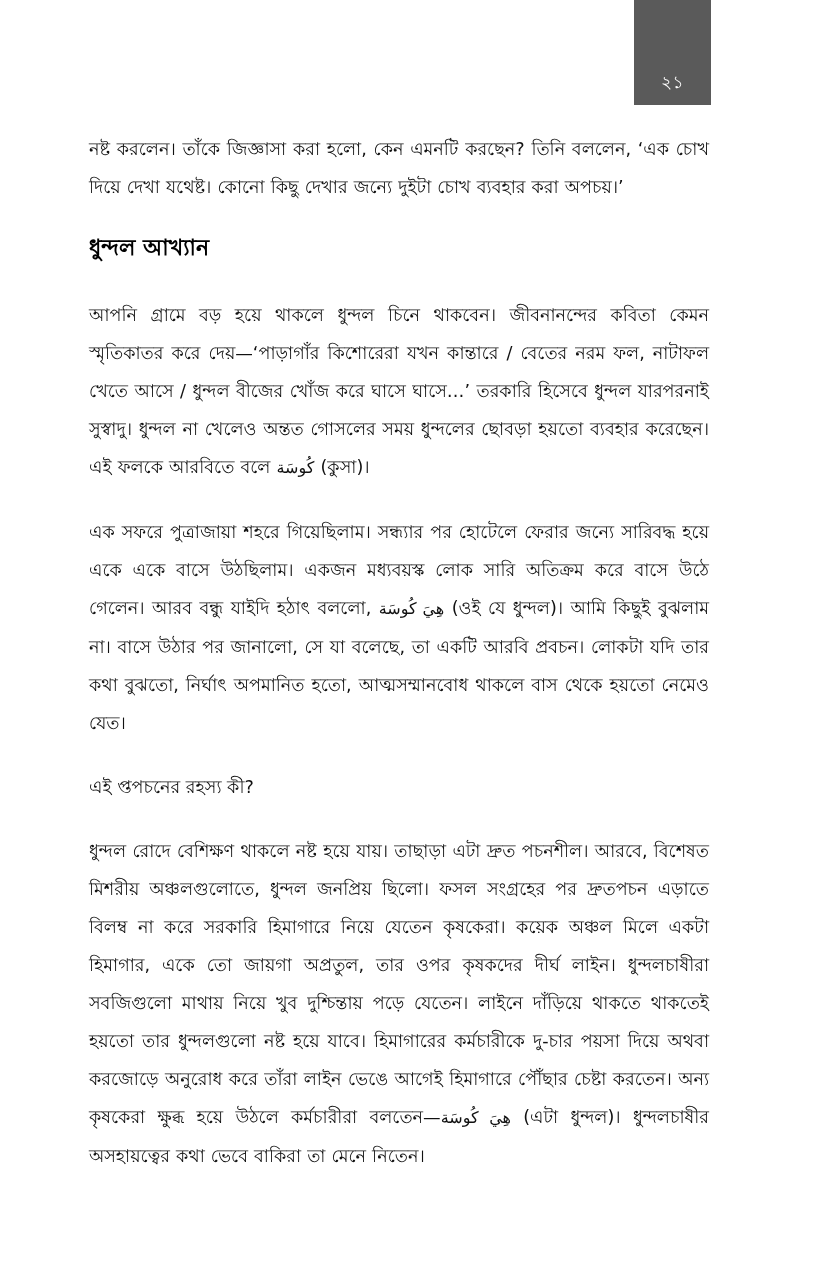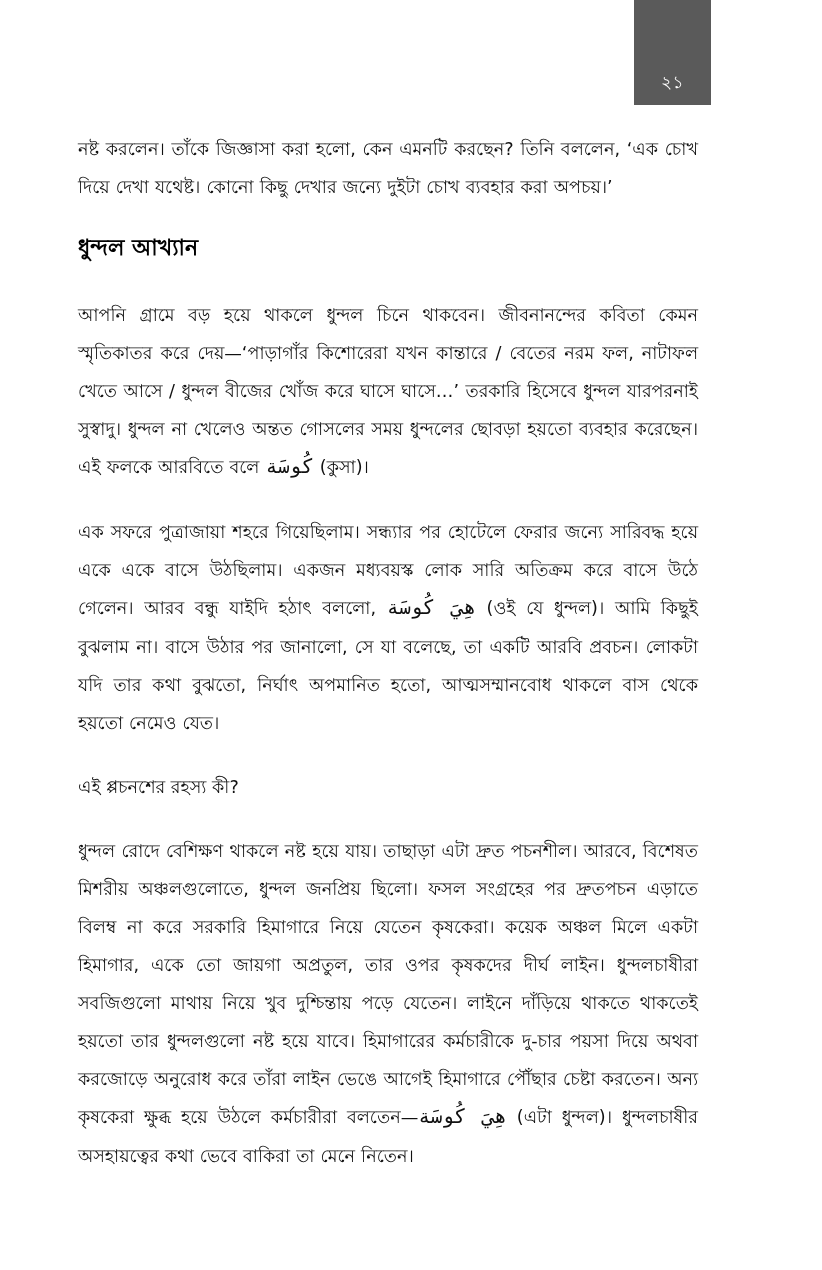--- a/index.html
+++ b/index.html
@@ -38,21 +38,21 @@
     color: #ffffff;
     font-size: 17px;
     line-height: 1;
     font-family: "DejaVu Sans", "Liberation Sans", sans-serif;
     letter-spacing: 0.5px;
   }
 
   
   .content {
     position: absolute;
-    left: 78px;
+    left: 89px;
     top: 130px;
     width: 620px;
   }
 
   p.para {
     margin: 0 0 26px 0;
     font-size: 17.6px;
     line-height: 38px;
     text-align: justify;
     text-justify: inter-word;
@@ -79,22 +79,22 @@
     line-height: 32px;
     font-weight: bold;
     font-family: "DejaVu Sans", "Liberation Sans", sans-serif;
     color: #000000;
   }
 
   
   .arabic {
     direction: rtl;
     unicode-bidi: isolate;
-    font-family: Liberation Mono, monospace;
-    font-size: 20px;
+    font-family: Liberation Serif, serif;
+    font-size: 16px;
   }
 
   .question-line {
     margin: 0 0 26px 0;
     font-size: 17.6px;
     line-height: 38px;
     text-align: left;
     font-family: "DejaVu Sans", "Liberation Sans", sans-serif;
     color: #111111;
   }
@@ -112,18 +112,18 @@
 
     <p class="para">নষ্ট করলেন। তাঁকে জিজ্ঞাসা করা হলো, কেন এমনটি করছেন? তিনি বললেন, ‘এক চোখ দিয়ে দেখা যথেষ্ট। কোনো কিছু দেখার জন্যে দুইটা চোখ ব্যবহার করা অপচয়।’</p>
 
 
     <div class="chapter-title">ধুন্দল আখ্যান</div>
 
     <p class="para"><span>আপনি গ্রামে বড় হয়ে থাকলে ধুন্দল চিনে থাকবেন। জীবনানন্দের কবিতা কেমন স্মৃতিকাতর করে দেয়—‘পাড়াগাঁর কিশোরেরা যখন কান্তারে / বেতের নরম ফল, নাটাফল খেতে আসে / ধুন্দল বীজের খোঁজ করে ঘাসে ঘাসে…’ তরকারি হিসেবে ধুন্দল যারপরনাই সুস্বাদু। ধুন্দল না খেলেও অন্তত গোসলের সময় ধুন্দলের ছোবড়া হয়তো ব্যবহার করেছেন। এই ফলকে আরবিতে বলে </span><span class="arabic">كُوسَة</span><span> (কুসা)।</span></p>
 
     <p class="para"><span>এক সফরে পুত্রাজায়া শহরে গিয়েছিলাম। সন্ধ্যার পর হোটেলে ফেরার জন্যে সারিবদ্ধ হয়ে একে একে বাসে উঠছিলাম। একজন মধ্যবয়স্ক লোক সারি অতিক্রম করে বাসে উঠে গেলেন। আরব বন্ধু যাইদি হঠাৎ বললো, </span><span class="arabic">هِيَ كُوسَة</span><span> (ওই যে ধুন্দল)। আমি কিছুই বুঝলাম না। বাসে উঠার পর জানালো, সে যা বলেছে, তা একটি আরবি প্রবচন। লোকটা যদি তার কথা বুঝতো, নির্ঘাৎ অপমানিত হতো, আত্মসম্মানবোধ থাকলে বাস থেকে হয়তো নেমেও যেত।</span></p>
 
-    <p class="question-line">এই প্পচনশের রহস্য কী?</p>
+    <p class="question-line">এই প্তপচনের রহস্য কী?</p>
 
     <p class="para"><span>ধুন্দল রোদে বেশিক্ষণ থাকলে নষ্ট হয়ে যায়। তাছাড়া এটা দ্রুত পচনশীল। আরবে, বিশেষত মিশরীয় অঞ্চলগুলোতে, ধুন্দল জনপ্রিয় ছিলো। ফসল সংগ্রহের পর দ্রুতপচন এড়াতে বিলম্ব না করে সরকারি হিমাগারে নিয়ে যেতেন কৃষকেরা। কয়েক অঞ্চল মিলে একটা হিমাগার, একে তো জায়গা অপ্রতুল, তার ওপর কৃষকদের দীর্ঘ লাইন। ধুন্দলচাষীরা সবজিগুলো মাথায় নিয়ে খুব দুশ্চিন্তায় পড়ে যেতেন। লাইনে দাঁড়িয়ে থাকতে থাকতেই হয়তো তার ধুন্দলগুলো নষ্ট হয়ে যাবে। হিমাগারের কর্মচারীকে দু-চার পয়সা দিয়ে অথবা করজোড়ে অনুরোধ করে তাঁরা লাইন ভেঙে আগেই হিমাগারে পৌঁছার চেষ্টা করতেন। অন্য কৃষকেরা ক্ষুব্ধ হয়ে উঠলে কর্মচারীরা বলতেন—</span><span class="arabic">هِيَ كُوسَة</span><span> (এটা ধুন্দল)। ধুন্দলচাষীর অসহায়ত্বের কথা ভেবে বাকিরা তা মেনে নিতেন।</span></p>
 
   </div>
 </div>
 
 </body></html>

